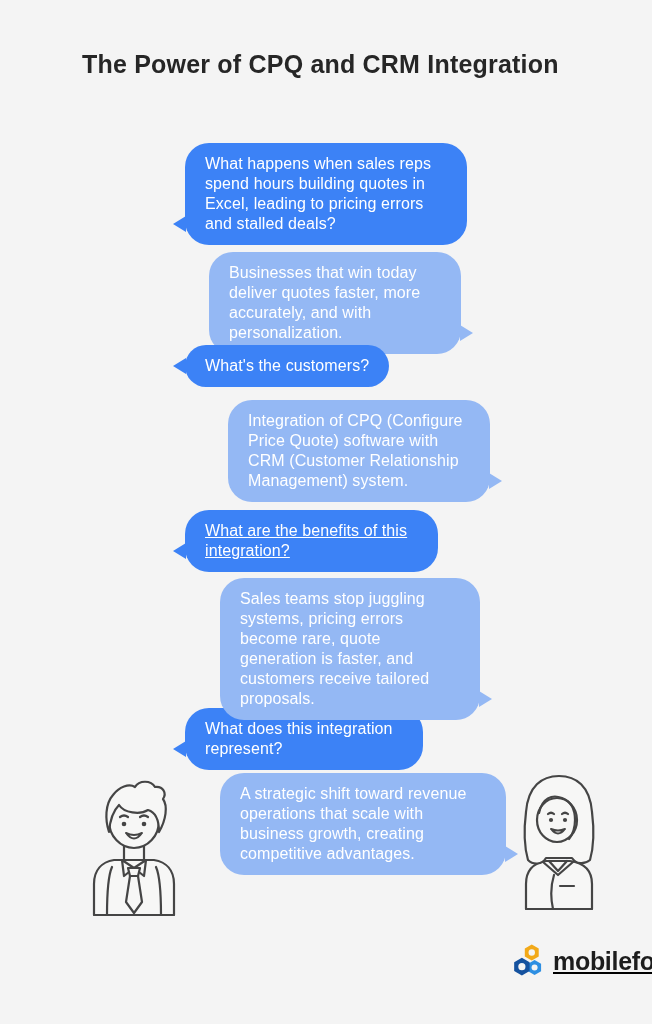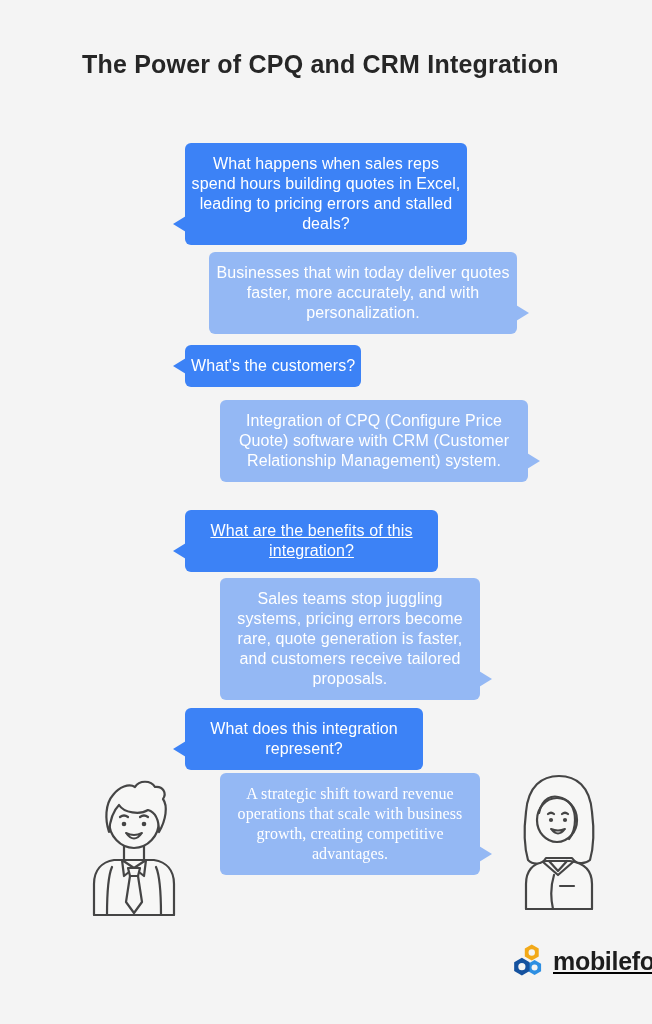--- a/index.html
+++ b/index.html
@@ -14,46 +14,46 @@
 
   .title {
     position:absolute; left:42px; top:50px; margin:0;
     font-size:25px; font-weight:700;
     color:var(--title-text,#262626);
     letter-spacing:0.2px;
   }
 
   .bubble {
     position:absolute; box-sizing:border-box;
-    padding:11px 6px; border-radius:6px;
+    padding:11px 20px; border-radius:24px;
     color:var(--bubble-text,#ffffff);
-    font-size:16px; line-height:20px; letter-spacing:0.1px;text-align:center;
+    font-size:16px; line-height:20px; letter-spacing:0.1px;
   }
   .bubble.q { background:var(--question-bubble,#3c82f6); }
   .bubble.a { background:var(--answer-bubble,#94b8f4); }
   .bubble.q::after {
     content:""; position:absolute; left:-12px; bottom:13px;
     width:0; height:0;
     border-top:8px solid transparent; border-bottom:8px solid transparent;
     border-right:13px solid var(--question-bubble,#3c82f6);
   }
   .bubble.a::after {
     content:""; position:absolute; right:-12px; bottom:13px;
     width:0; height:0;
     border-top:8px solid transparent; border-bottom:8px solid transparent;
     border-left:13px solid var(--answer-bubble,#94b8f4);
   }
   .b1{left:145px;top:143px;width:282px;}
-  .b2{left:169px;top:252px;width:308px;}
+  .b2{left:169px;top:252px;width:252px;}
   .b3{left:145px;top:345px;white-space:nowrap;}
-  .b4{left:180px;top:400px;width:308px;}
+  .b4{left:188px;top:400px;width:262px;}
   .b5{left:145px;top:510px;width:253px;text-decoration:underline;}
   .b6{left:180px;top:578px;width:260px;}
   .b7{left:145px;top:708px;width:238px;}
-  .b8{left:180px;top:773px;width:260px;font-family:Liberation Serif, serif;}
+  .b8{left:180px;top:773px;width:286px;}
 
   .man   { position:absolute; left:38px;  top:776px; width:112px; height:140px; }
   .woman { position:absolute; left:478px; top:768px; width:82px;  height:142px; }
 
   .sketch      { stroke:var(--illustration-stroke,#454545); stroke-width:2.2; fill:#f7f7f6; stroke-linecap:round; stroke-linejoin:round; }
   .sketch-line { stroke:var(--illustration-stroke,#454545); stroke-width:2.2; fill:none; stroke-linecap:round; stroke-linejoin:round; }
   .sketch-dot  { fill:var(--illustration-stroke,#454545); stroke:none; }
   .sketch-mouth{ stroke:var(--illustration-stroke,#454545); stroke-width:2; fill:#ffffff; stroke-linejoin:round; }
 
   .logo { position:absolute; left:472px; top:944px; display:flex; align-items:center; gap:9px;text-decoration:underline; }

